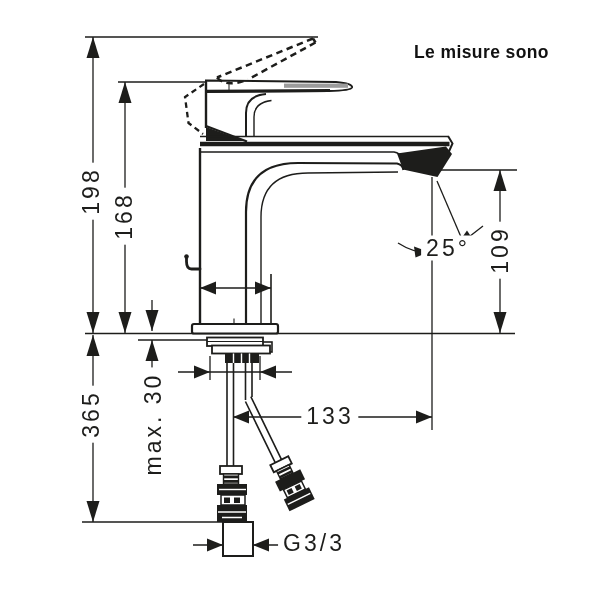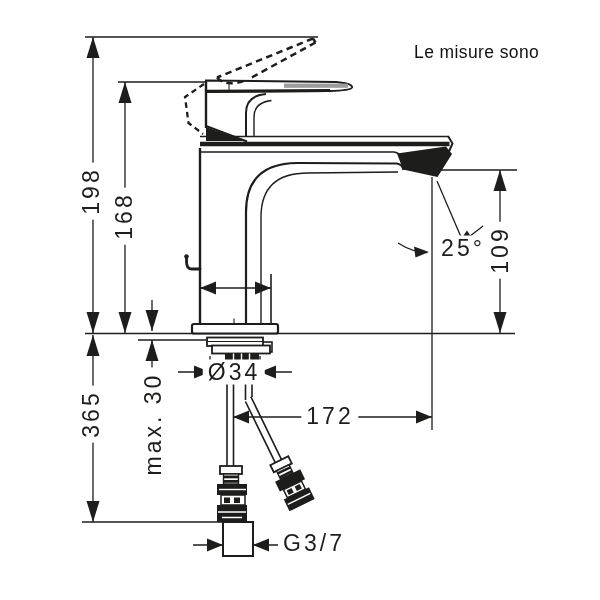--- a/index.html
+++ b/index.html
@@ -3,21 +3,21 @@
 <meta charset="utf-8">
 <style>
   html,body{margin:0;padding:0;background:#fff;}
   #stage{position:relative;width:600px;height:600px;background:#fff;overflow:hidden;
          font-family:"Liberation Sans", sans-serif;}
   #stage svg{position:absolute;left:0;top:0;}
   .dimlabel{position:absolute;background:#fff;color:#1d1d1b;font-size:23px;font-weight:400;
             letter-spacing:3px;white-space:nowrap;line-height:1;padding:1px 5px;
             transform:translate(-50%,-50%);z-index:5;}
   .dimlabel.vert{transform:translate(-50%,-50%) rotate(-90deg);}
-  .note{position:absolute;left:414px;top:42px;color:#111;font-weight:400;font-size:17.5px;
+  .note{position:absolute;left:414px;top:42px;color:#111;font-weight:700;font-size:17.5px;
         line-height:21px;letter-spacing:.4px;white-space:nowrap;z-index:5;}
   .note span{display:block;}
 </style>
 </head>
 <body>
 
 <div id="stage">
 
 <svg width="600" height="600" viewBox="0 0 600 600">
   <g stroke="#1d1d1b" fill="none" stroke-linecap="butt">
@@ -158,18 +158,17 @@
 
 <div class="note">
   <span>Le misure sono</span>
 </div>
 
 <div class="dimlabel vert" style="left:91px;top:191px">198</div>
 <div class="dimlabel vert" style="left:124px;top:216px">168</div>
 <div class="dimlabel vert" style="left:91px;top:414px">365</div>
 <div class="dimlabel vert" style="left:153px;top:424px">max. 30</div>
 <div class="dimlabel vert" style="left:500px;top:250px">109</div>
-<div class="dimlabel" style="left:234px;top:372px">Ø34</div>
-<div class="dimlabel" style="left:330px;top:416px">172</div>
-<div class="dimlabel" style="left:463px;top:248px">25°</div>
-<div class="dimlabel" style="left:314px;top:543px">G3/7</div>
+<div class="dimlabel" style="left:330px;top:416px">133</div>
+<div class="dimlabel" style="left:448px;top:248px">25°</div>
+<div class="dimlabel" style="left:314px;top:543px">G3/3</div>
 
 </div>
 
 </body></html>

